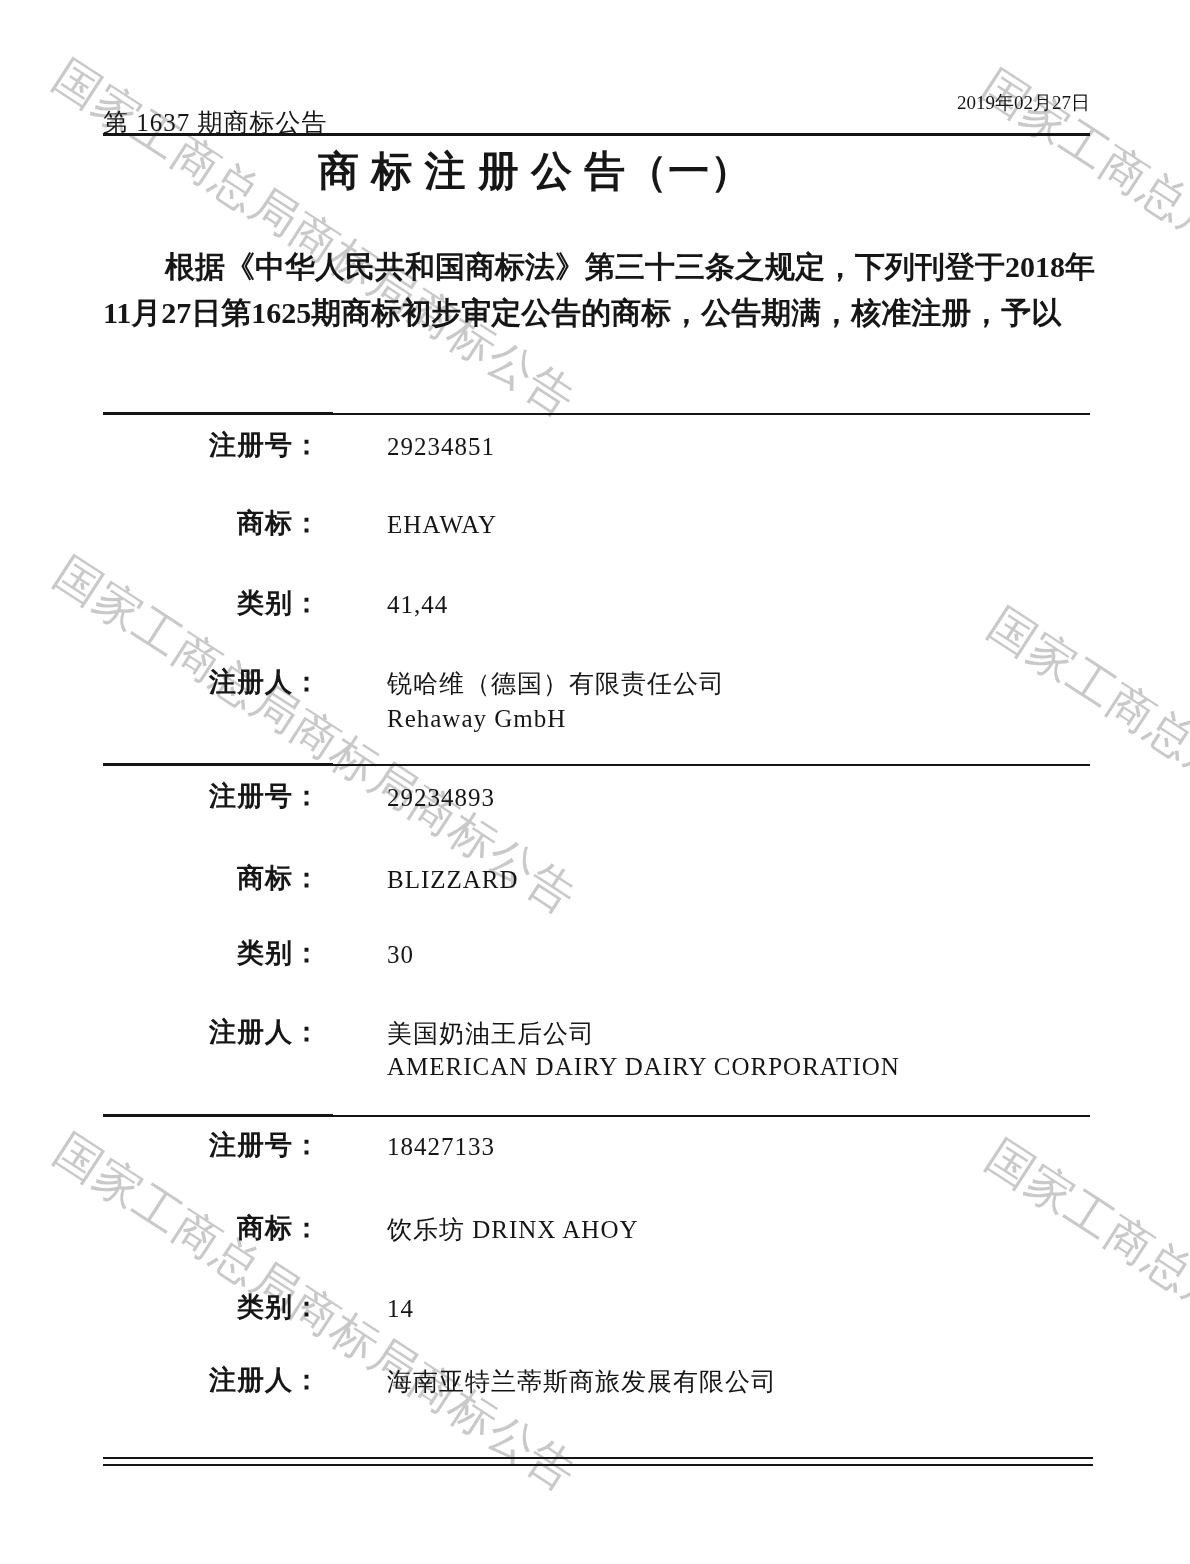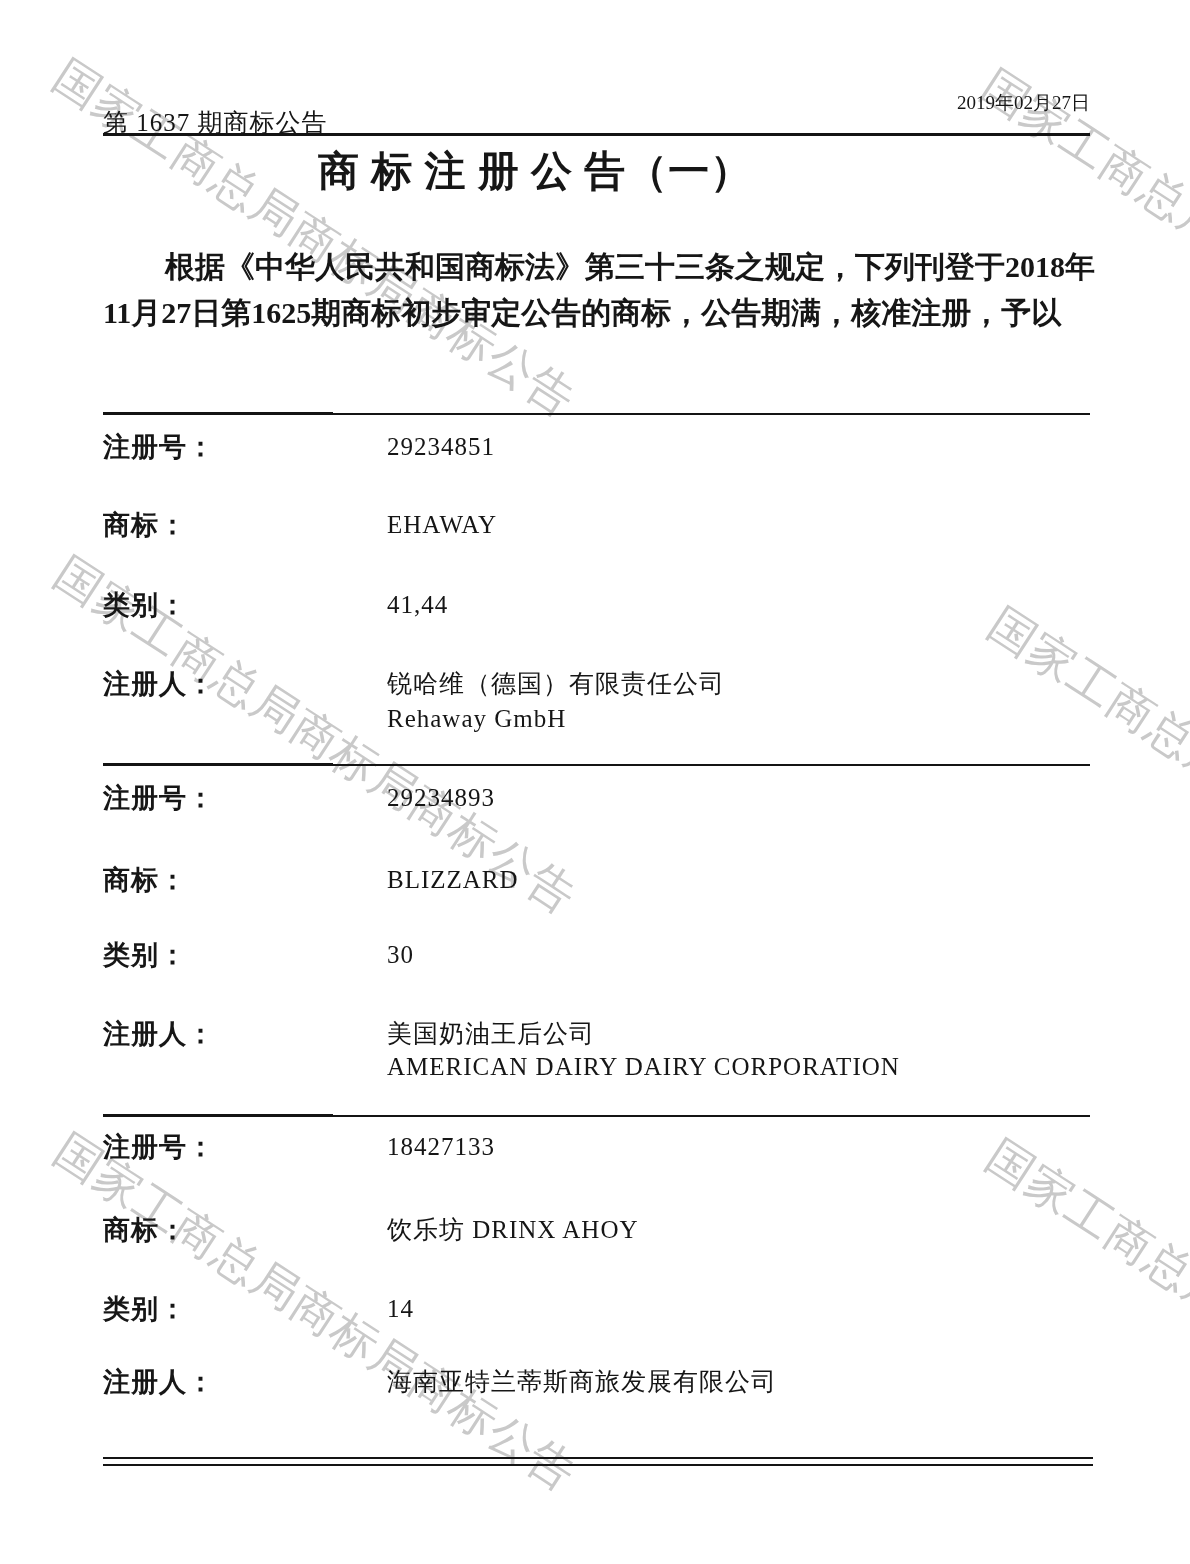--- a/index.html
+++ b/index.html
@@ -43,21 +43,21 @@
   .intro .ln{white-space:nowrap;}
   .intro .ln.first{text-indent:62px;}
 
   
   .divider{position:absolute;left:103px;width:987px;height:4px;}
   .divider .seg-a{position:absolute;left:0;top:0;width:230px;height:3px;background:#141414;}
   .divider .seg-b{position:absolute;left:228px;top:1px;right:0;height:2px;background:#141414;}
 
   
   .row{position:absolute;left:0;width:1190px;line-height:32px;}
-  .lbl{position:absolute;left:103px;width:218px;font-weight:bold;font-size:27px;letter-spacing:1px;}
+  .lbl{position:absolute;left:103px;width:218px;text-align:right;font-weight:bold;font-size:27px;letter-spacing:1px;font-family:Liberation Mono, monospace;}
   .val{position:absolute;left:353px;font-size:25px;letter-spacing:1px;margin-left:34px;}
 
   
   .bottom-rule{
     position:absolute;left:103px;top:1457px;width:990px;height:9px;
     border-top:2.5px solid #141414;border-bottom:2.5px solid #141414;
     box-sizing:border-box;
   }
 </style>
 </head>

